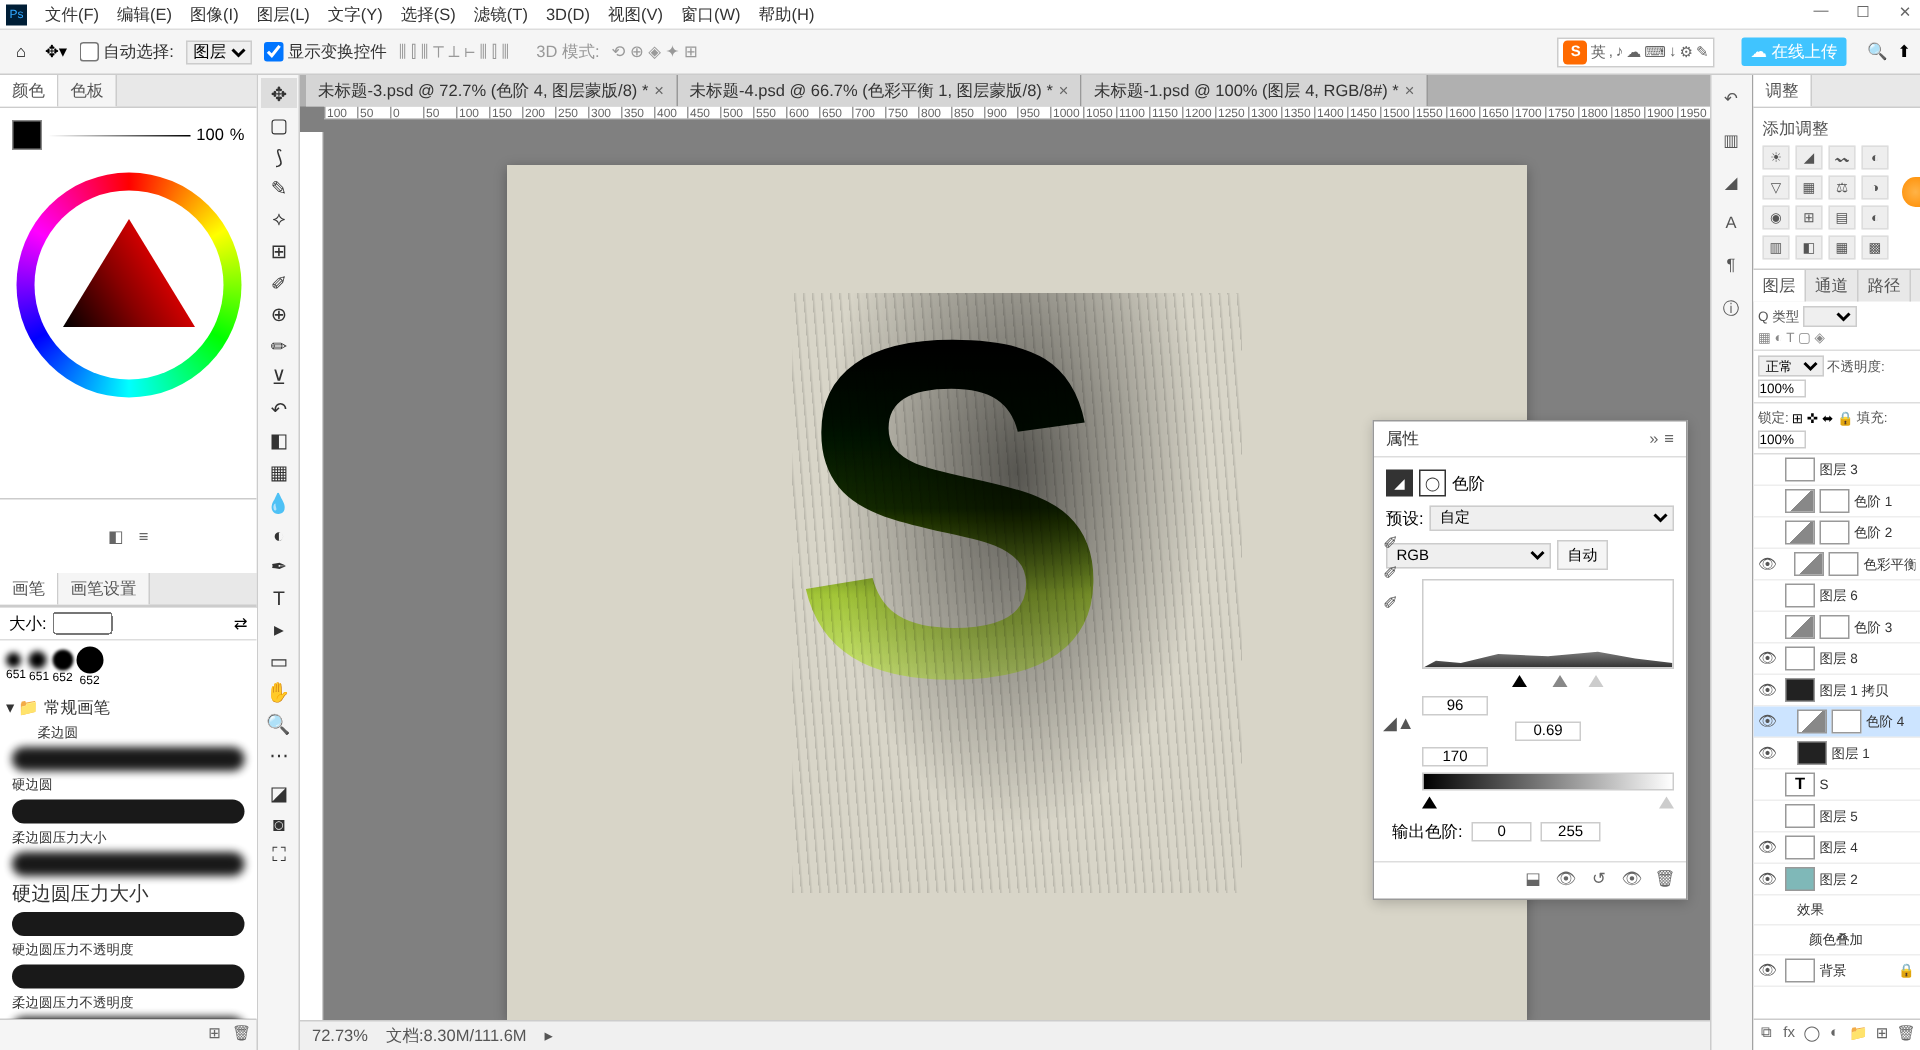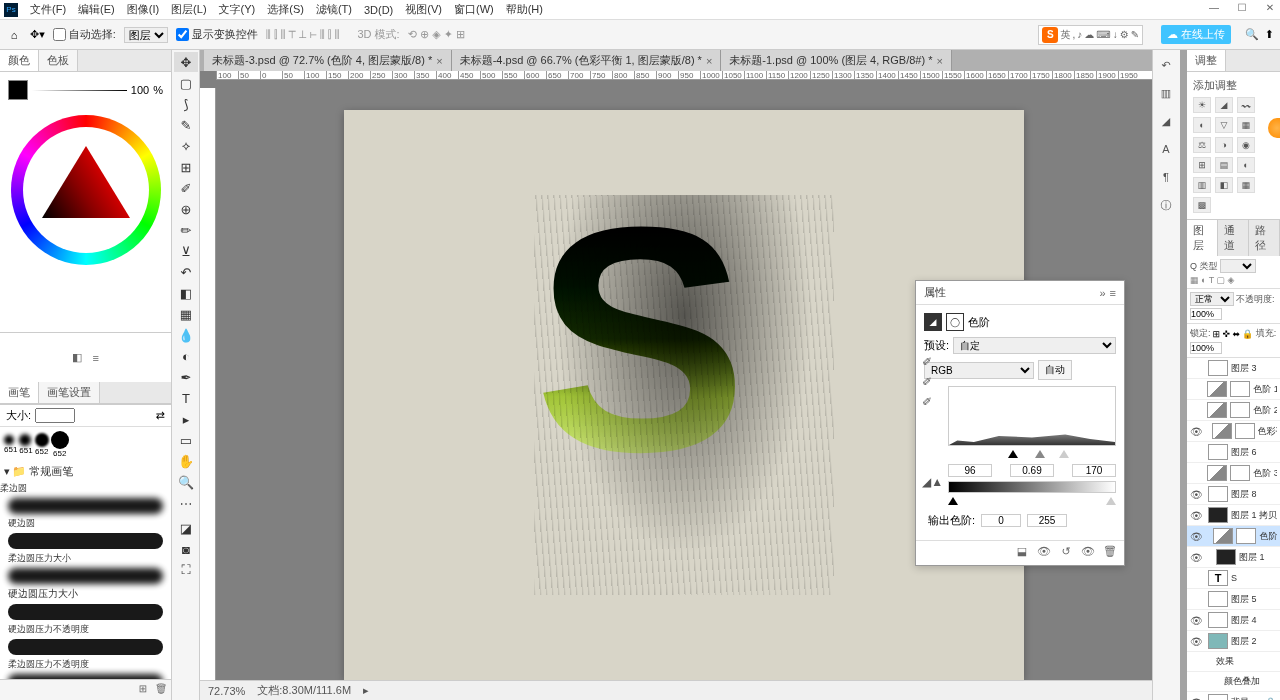--- a/index.html
+++ b/index.html
@@ -51,21 +51,21 @@
 .ruler-h .tick { position: absolute; font-size: 8px; color: #666; border-left: 1px solid #999; padding-left: 1px; height: 16px; }
 .ruler-v { width: 16px; background: #fff; border-right: 1px solid #999; position: absolute; left: 0; top: 38px; bottom: 16px; }
 .canvas-wrap { flex: 1; display: flex; align-items: center; justify-content: center; padding: 30px 20px 20px 36px; position: relative; }
 .artboard { width: 680px; height: 570px; background: #d8d5c8; box-shadow: 0 2px 8px rgba(0,0,0,0.3); position: relative; display: flex; align-items: center; justify-content: center; }
 .s-shape { width: 300px; height: 400px; position: relative; }
 .s-letter { font-size: 320px; font-weight: 900; font-family: Arial Black, sans-serif; background: linear-gradient(to bottom, #0a1505 0%, #1a2810 30%, #2d4015 50%, #9ab548 70%, #c8d890 100%); -webkit-background-clip: text; background-clip: text; color: transparent; position: relative; line-height: 0.9; filter: contrast(1.3); }
 .s-texture { position: absolute; inset: 0; background: repeating-linear-gradient(85deg, rgba(0,0,0,0.15) 0px, transparent 2px, transparent 6px), radial-gradient(ellipse at 50% 30%, rgba(0,0,0,0.6), transparent 60%); mix-blend-mode: multiply; pointer-events: none; }
 .status-bar { height: 20px; background: #f0f0f0; border-top: 1px solid #ccc; display: flex; align-items: center; padding: 0 8px; gap: 12px; font-size: 10px; color: #555; position: absolute; bottom: 0; left: 0; right: 0; }
 .right-strip { width: 28px; background: #f5f5f5; display: flex; flex-direction: column; padding: 4px 2px; gap: 6px; border-left: 1px solid #ccc; }
 .right-strip .ricon { width: 22px; height: 22px; display: flex; align-items: center; justify-content: center; color: #555; cursor: pointer; }
-.right-panels { width: 100px; background: #f5f5f5; display: flex; flex-direction: column; border-left: 7px solid #a3a3a3; }
+.right-panels { width: 112px; background: #f5f5f5; display: flex; flex-direction: column; border-left: 1px solid #a3a3a3; }
 .adjust-panel { padding: 6px; border-bottom: 1px solid #ccc; background: #fff; }
 .adjust-panel .title { color: #555; margin-bottom: 4px; }
 .adjust-icons { display: flex; flex-wrap: wrap; gap: 4px; }
 .adjust-icons span { width: 18px; height: 16px; background: #eee; display: flex; align-items: center; justify-content: center; font-size: 9px; color: #555; border: 1px solid #ddd; }
 .layers-panel { flex: 1; background: #fff; display: flex; flex-direction: column; }
 .layers-tabs { display: flex; background: #e8e8e8; }
 .layers-tabs .tab { padding: 3px 6px; color: #555; border-right: 1px solid #ccc; }
 .layers-tabs .tab.active { background: #fff; }
 .layer-controls { padding: 3px; display: flex; flex-wrap: wrap; gap: 2px; align-items: center; border-bottom: 1px solid #ddd; }
 .layer-controls select, .layer-controls input { font-size: 9px; border: 1px solid #ccc; }
@@ -83,21 +83,21 @@
 .prop-header .collapse { margin-left: auto; color: #666; cursor: pointer; }
 .prop-body { padding: 8px; }
 .prop-row { display: flex; align-items: center; gap: 4px; margin-bottom: 6px; }
 .prop-row .icon-sq { width: 18px; height: 18px; background: #333; display: flex; align-items: center; justify-content: center; color: #fff; font-size: 9px; }
 .prop-row select, .prop-row input { flex: 1; font-size: 10px; border: 1px solid #ccc; padding: 1px 2px; }
 .prop-row button { font-size: 10px; padding: 2px 6px; border: 1px solid #ccc; background: #f5f5f5; }
 .histogram { height: 60px; background: #fff; border: 1px solid #ccc; position: relative; margin: 4px 0 4px 24px; }
 .histogram::after { content: ''; position: absolute; bottom: 0; left: 0; right: 0; height: 30px; background: linear-gradient(to top, #333 0%, transparent 100%); clip-path: polygon(0 100%, 5% 85%, 15% 90%, 30% 70%, 50% 75%, 70% 65%, 85% 80%, 100% 90%, 100% 100%); }
 .hist-sliders { position: relative; height: 10px; margin-left: 24px; }
 .hist-sliders .tri { position: absolute; width: 0; height: 0; border-left: 5px solid transparent; border-right: 5px solid transparent; border-bottom: 8px solid #666; top: 0; }
-.level-inputs { display: flex; gap: 4px; margin: 4px 0 4px 24px; }
+.level-inputs { display: flex; gap: 4px; margin: 4px 0 4px 24px; flex-direction: column; }
 .level-inputs input { width: 44px; font-size: 10px; text-align: center; border: 1px solid #ccc; }
 .gradient-bar { height: 12px; background: linear-gradient(to right, #000, #fff); margin: 4px 0 4px 24px; border: 1px solid #ccc; }
 .output-row { display: flex; align-items: center; gap: 6px; margin: 6px 0 4px 4px; }
 .output-row input { width: 40px; font-size: 10px; text-align: center; border: 1px solid #ccc; }
 .prop-footer { display: flex; justify-content: flex-end; gap: 6px; padding: 4px 6px; border-top: 1px solid #ddd; }
 .prop-footer span { width: 16px; height: 16px; color: #666; cursor: pointer; text-align: center; }
 .eyedrop-col { position: absolute; left: 6px; top: 74px; display: flex; flex-direction: column; gap: 6px; }
 .eyedrop-col span { font-size: 12px; color: #555; }
 .bottom-icons { display: flex; gap: 4px; padding: 3px; border-top: 1px solid #ccc; justify-content: flex-end; }
 .bottom-icons span { width: 14px; height: 14px; color: #666; font-size: 10px; text-align: center; cursor: pointer; }
@@ -215,33 +215,33 @@
             <div style="font-size:8px">652</div>
           </div>
         <div style="text-align:center">
             <div class="brush-dot" style="width:18px;height:18px"></div>
             <div style="font-size:8px">652</div>
           </div>
       </div>
       <div class="brush-group-title">▾ 📁 <span>常规画笔</span></div>
       <div id="brush-items">
           <div>
-            <div style="font-size:9px;padding:1px 0;color:#333">柔边圆</div>
+            <div style="font-size:9px;padding:1px 25px;color:#333">柔边圆</div>
             <div class="brush-stroke soft"></div>
           </div>
           <div>
             <div style="font-size:9px;padding:1px 8px;color:#333">硬边圆</div>
             <div class="brush-stroke "></div>
           </div>
           <div>
             <div style="font-size:9px;padding:1px 8px;color:#333">柔边圆压力大小</div>
             <div class="brush-stroke soft"></div>
           </div>
           <div>
-            <div style="font-size:10px;padding:1px 8px;color:#333">硬边圆压力大小</div>
+            <div style="font-size:13px;padding:1px 8px;color:#333">硬边圆压力大小</div>
             <div class="brush-stroke "></div>
           </div>
           <div>
             <div style="font-size:9px;padding:1px 8px;color:#333">硬边圆压力不透明度</div>
             <div class="brush-stroke "></div>
           </div>
           <div>
             <div style="font-size:9px;padding:1px 8px;color:#333">柔边圆压力不透明度</div>
             <div class="brush-stroke soft"></div>
           </div>

